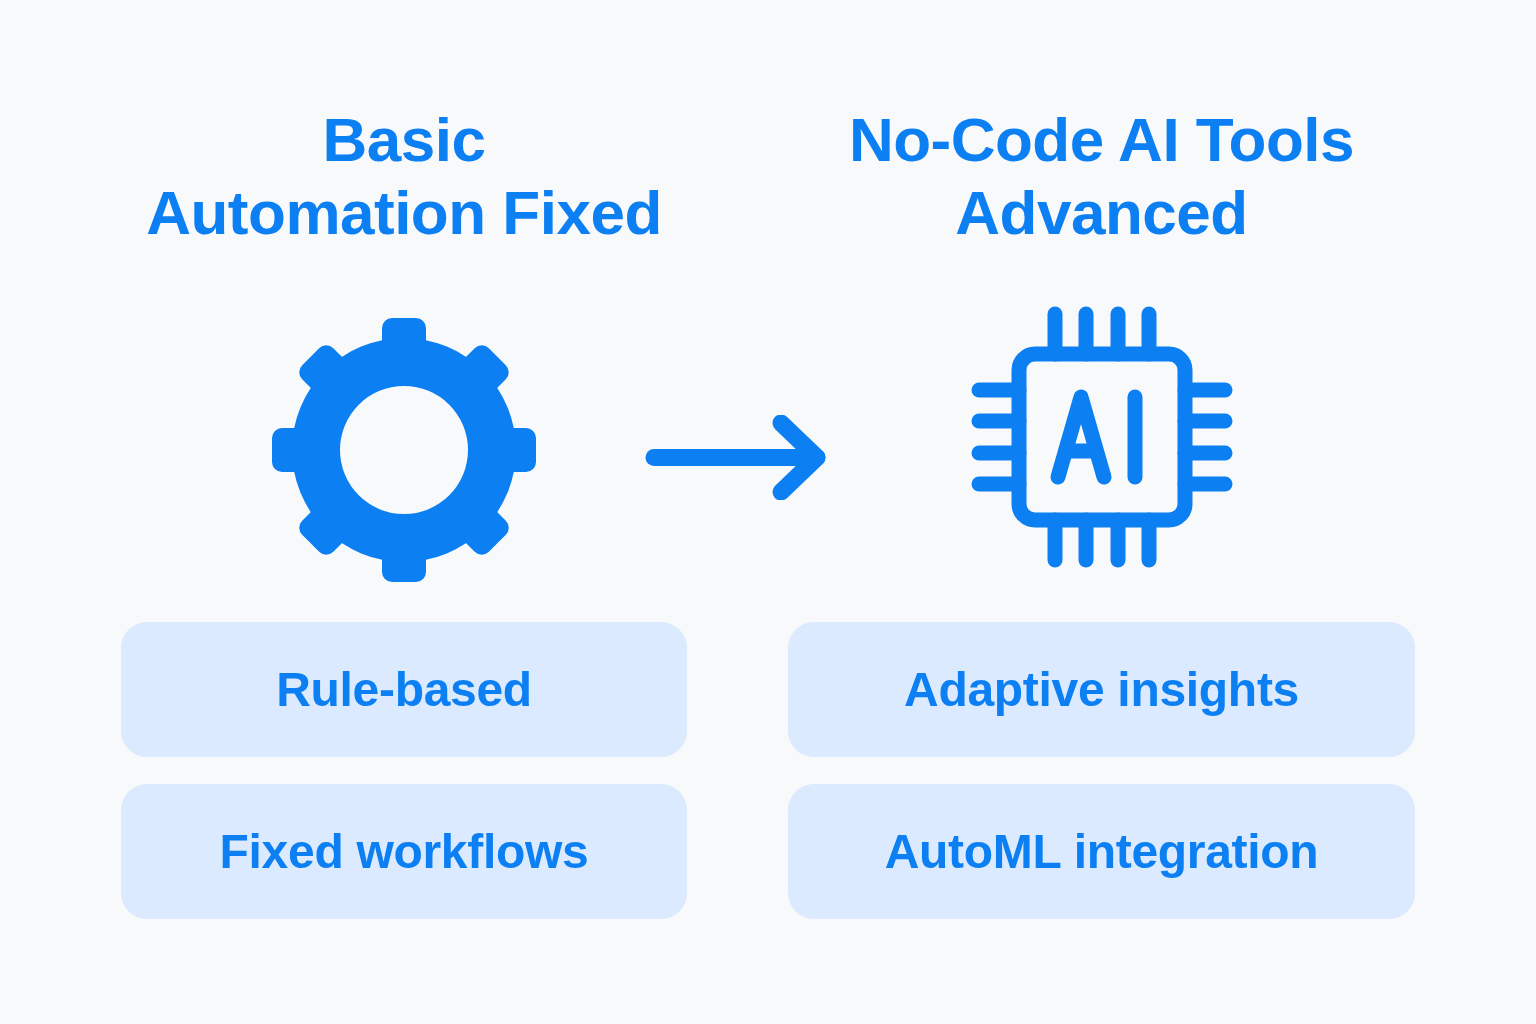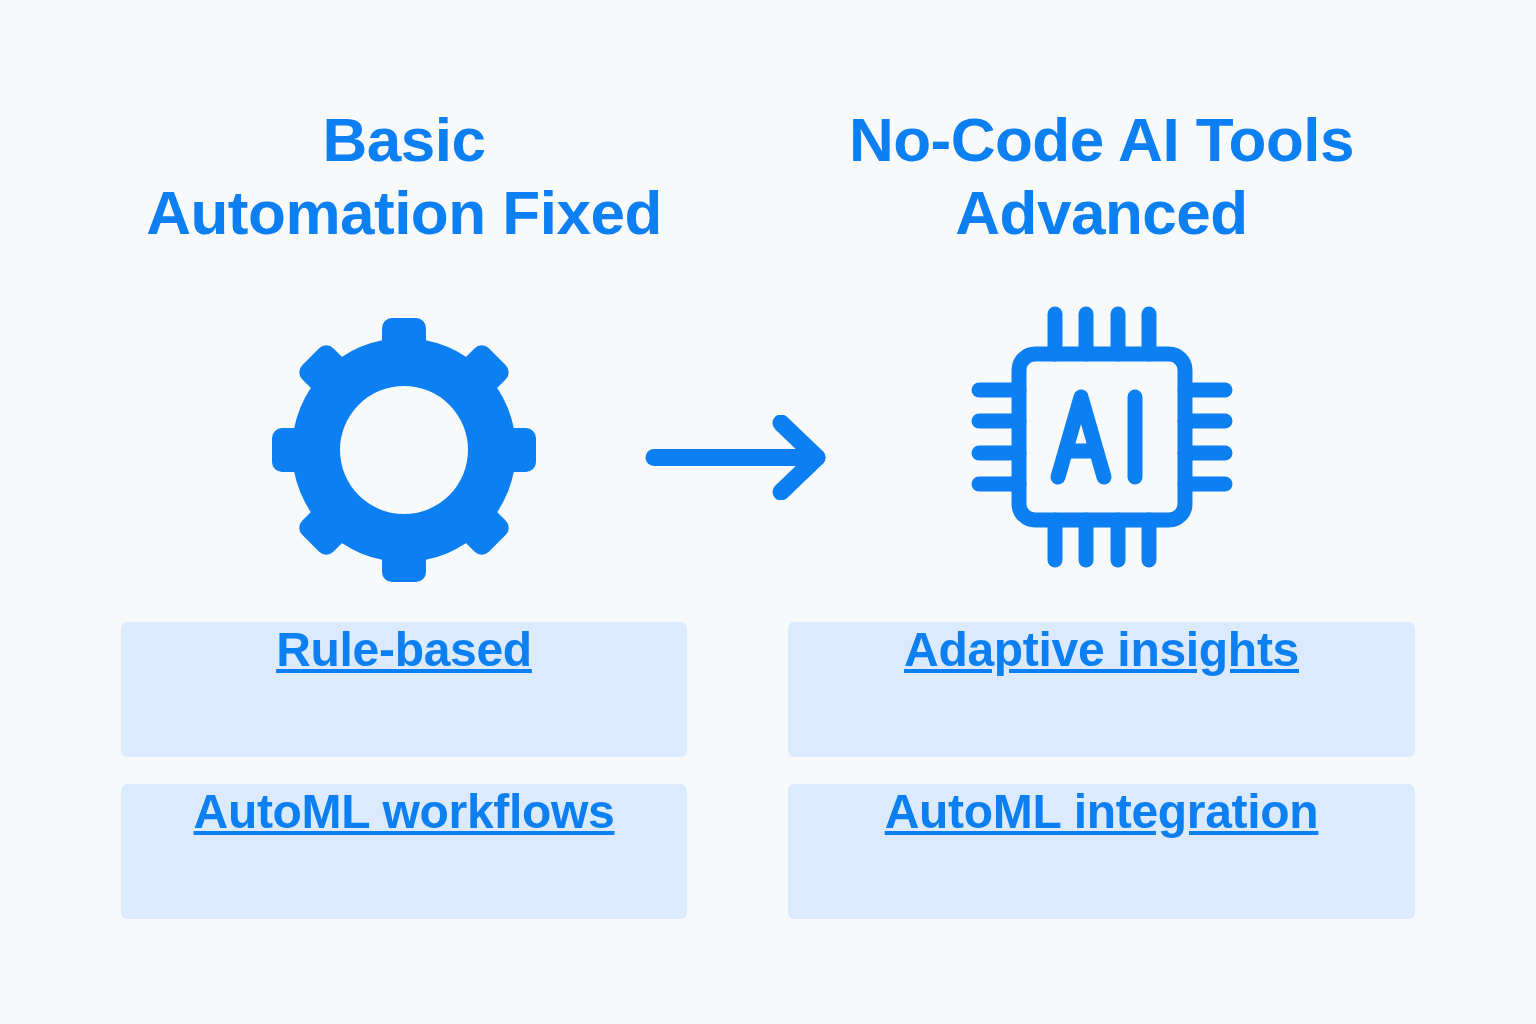--- a/index.html
+++ b/index.html
@@ -68,29 +68,29 @@
     height: 85px;
   }
 
   
   .pill {
     position: absolute;
     left: 0;
     right: 0;
     height: 135px;
     background: #dbeafe;
-    border-radius: 6px;
+    border-radius: 26px;
     display: flex;
+    align-items: center;
     justify-content: center;
     color: #0c7ff2;
     font-weight: bold;
     font-size: 48px;
     letter-spacing: -0.3px;
     white-space: nowrap;
-    text-decoration: underline;
   }
   .pill.row1 { top: 622px; }
   .pill.row2 { top: 784px; }
 </style>
 </head>
 <body>
 
 <div class="canvas">
 
   <div class="column left">
@@ -117,21 +117,21 @@
 
           <path fill-rule="evenodd" d="M140 28a112 112 0 1 1 0 224 112 112 0 0 1 0-224Zm0 48a64 64 0 1 0 0 128 64 64 0 0 0 0-128Z"></path>
         </g>
       </svg>
     </div>
 
     <div class="pill row1">
       <span>Rule-based</span>
     </div>
     <div class="pill row2">
-      <span>AutoML workflows</span>
+      <span>Fixed workflows</span>
     </div>
   </div>
 
   <div class="arrow">
     <svg width="195" height="85" viewBox="0 0 195 85">
       <g stroke="#0c7ff2" stroke-width="17" stroke-linecap="round" stroke-linejoin="round" fill="none">
         <line x1="9" y1="42.5" x2="172" y2="42.5"></line>
         <polyline points="136,8 172,42.5 136,77"></polyline>
       </g>
     </svg>

